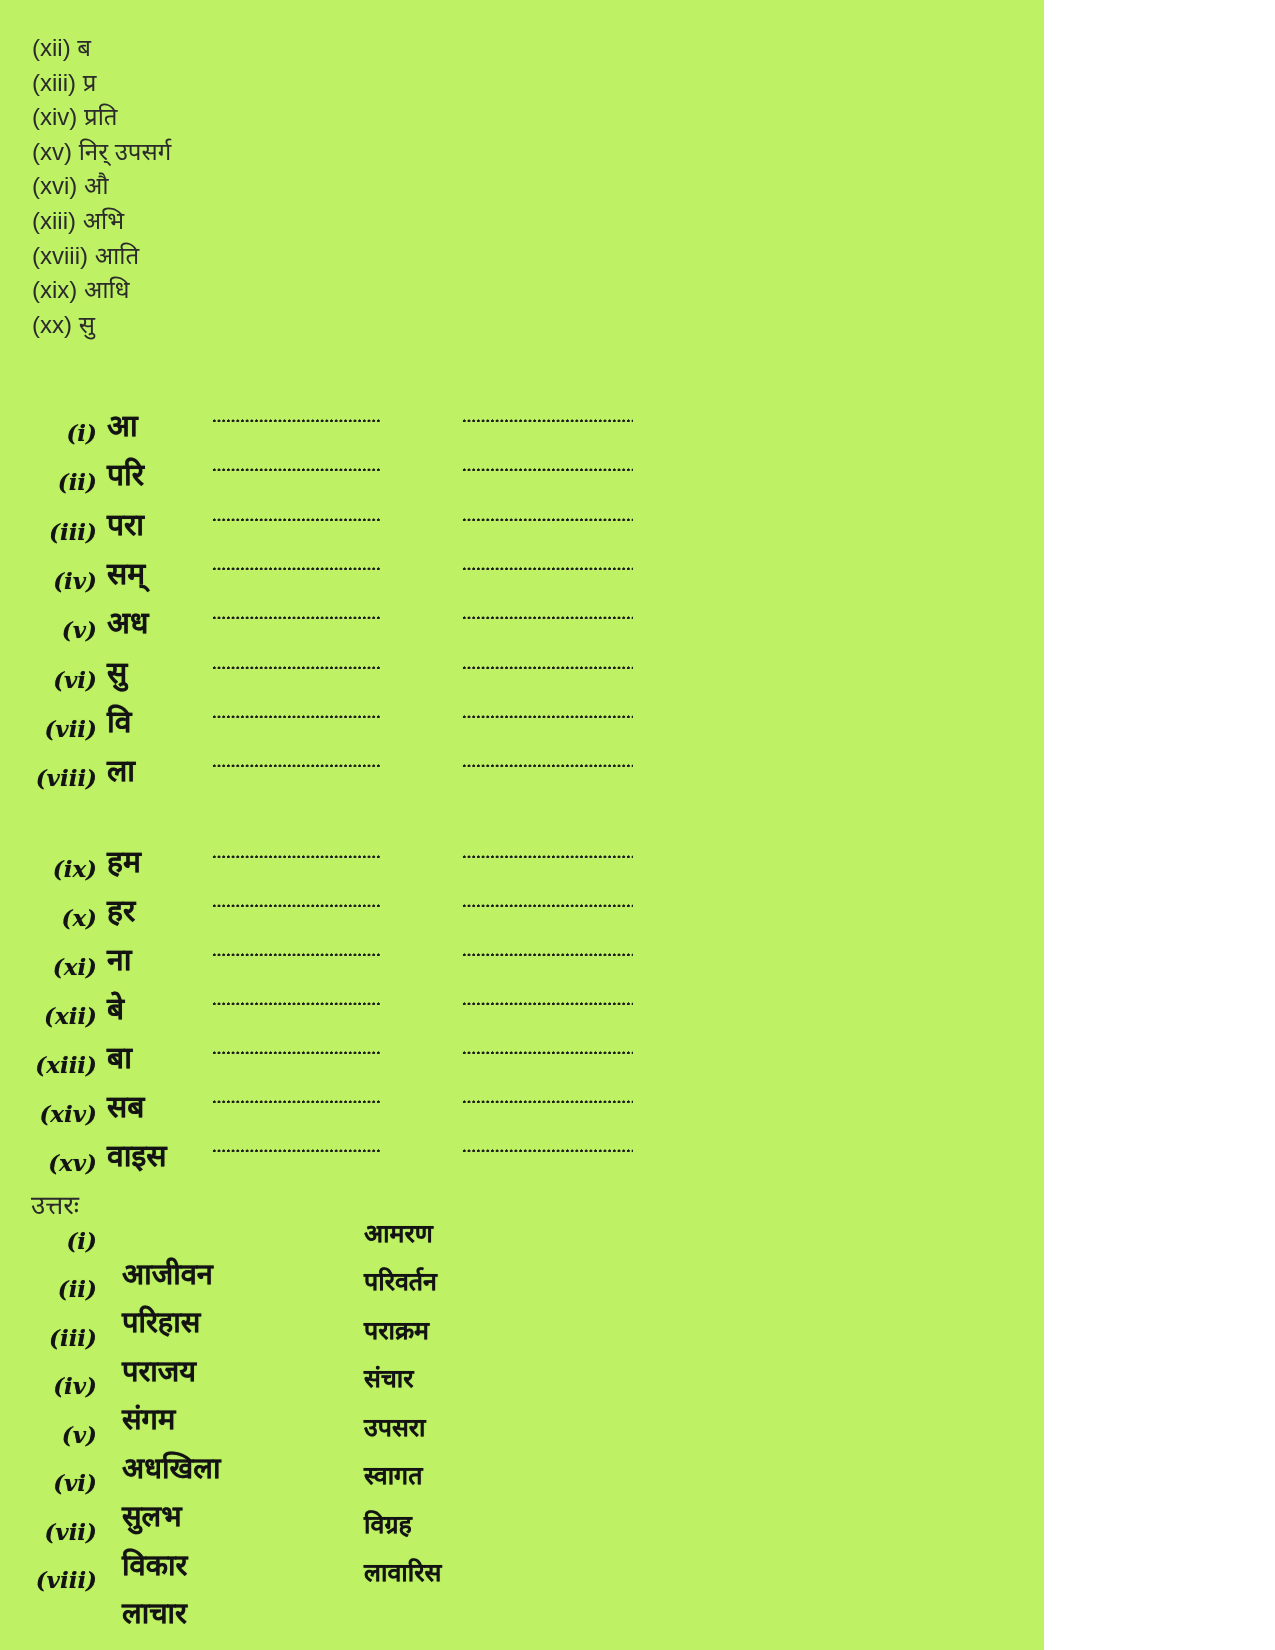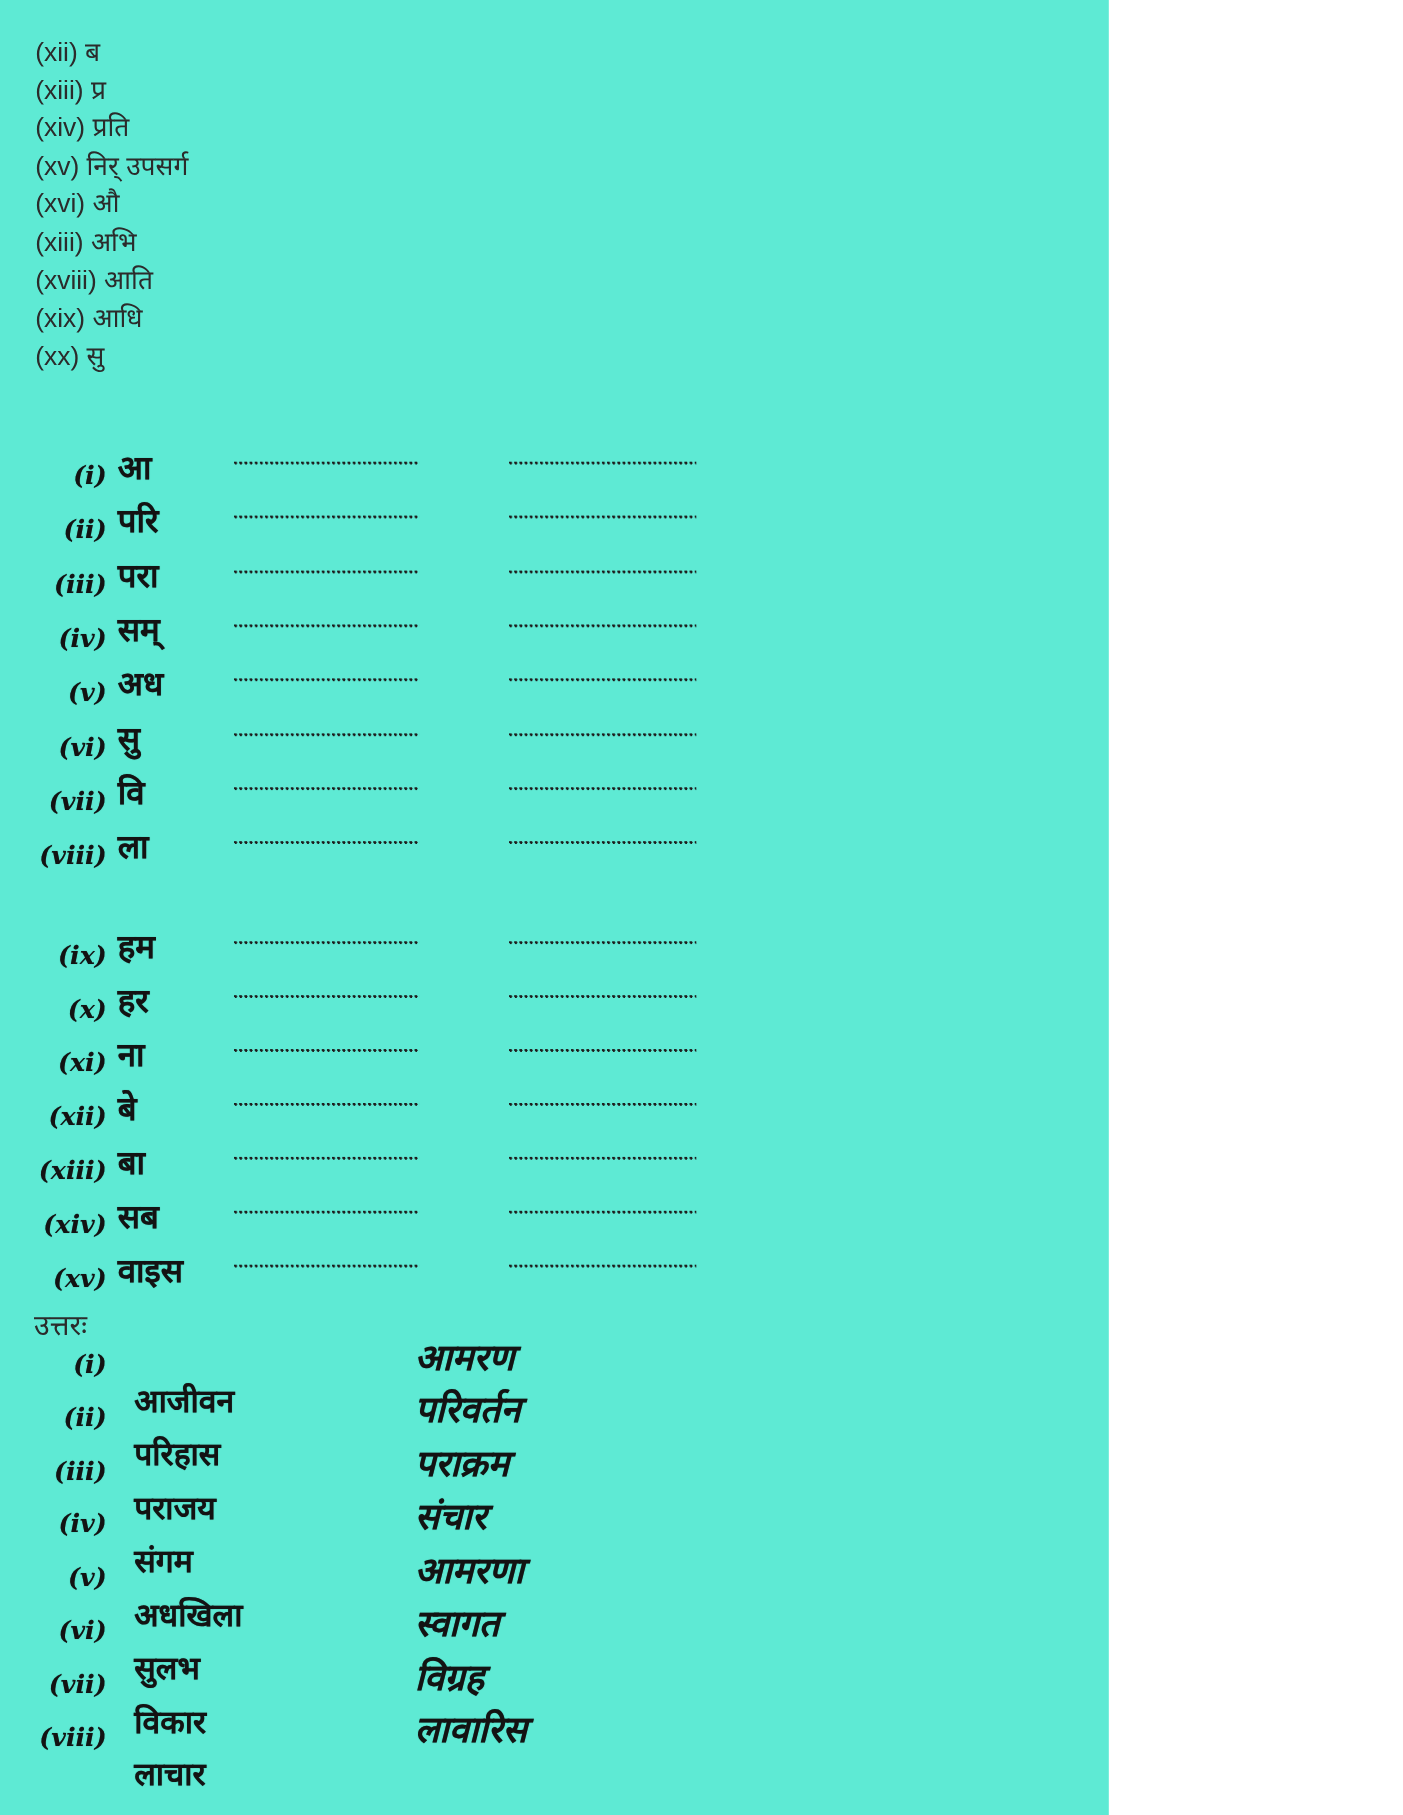--- a/index.html
+++ b/index.html
@@ -1,18 +1,18 @@
 <!DOCTYPE html>
 <html><head>
 <meta charset="utf-8">
 <style>
   html,body { margin:0; padding:0; background:#ffffff; }
   .page {
-    position:relative; width:1008px; height:1650px; background:#5eead4;
-    font-family:"Liberation Sans", sans-serif; color:#2b2b2b; overflow:hidden;
+    position:relative; width:1008px; height:1650px; background:#bef264;
+    font-family:"Liberation Sans", sans-serif; color:#2b2b2b; overflow:hidden;padding-left:36px;
   }
   
   .intro { position:absolute; left:32px; top:31px; font-size:24px; line-height:34.6px; color:#2b2b2b; }
   .intro-row { white-space:nowrap; }
   .heading { position:absolute; left:32px; top:356px; font-size:27px; line-height:40px; color:#2b2b2b; white-space:nowrap; }
   .answers-heading { position:absolute; left:31px; top:1186px; font-size:26px; color:#2b2b2b; }
   
   .scan { font-family:"DejaVu Serif", serif; color:#131313; text-shadow:0 0 0.7px rgba(10,10,10,0.55); }
   .xrow, .arow { position:absolute; left:0; width:1275px; height:44px; }
   .num {
@@ -21,21 +21,21 @@
   }
   .lbl { position:absolute; left:107px; top:0; font-size:30px; font-weight:700; line-height:36px; white-space:nowrap; }
   .dots {
     position:absolute; top:10px; height:6px;
     background-image:radial-gradient(circle at 2.2px 2.8px, #1d1d1d 1.25px, rgba(0,0,0,0) 1.5px);
     background-size:4.7px 6px; background-repeat:repeat-x;
   }
   .dots.c1 { left:212px; width:169px; }
   .dots.c2 { left:462px; width:171px; }
   .w1 { position:absolute; left:122px; top:0; font-size:29px; font-weight:700; line-height:36px; white-space:nowrap;margin-top:40px; }
-  .w2 { position:absolute; left:377px; top:0; font-size:33px; font-weight:700; line-height:36px; white-space:nowrap;font-style:italic; }
+  .w2 { position:absolute; left:364px; top:0; font-size:25px; font-weight:700; line-height:36px; white-space:nowrap; }
 </style>
 </head>
 <body>
 
 <div class="page">
 
   <div class="intro">
     <div class="intro-row"><span>(xii)</span> <span>ब</span></div>
     <div class="intro-row"><span>(xiii)</span> <span>प्र</span></div>
     <div class="intro-row"><span>(xiv)</span> <span>प्रति</span></div>
@@ -163,21 +163,21 @@
         <span class="w2">पराक्रम</span>
       </div>
     <div class="arow" style="top:1361px">
         <span class="num">(iv)</span>
         <span class="w1">संगम</span>
         <span class="w2">संचार</span>
       </div>
     <div class="arow" style="top:1410px">
         <span class="num">(v)</span>
         <span class="w1">अधखिला</span>
-        <span class="w2">आमरणा</span>
+        <span class="w2">उपसरा</span>
       </div>
     <div class="arow" style="top:1458px">
         <span class="num">(vi)</span>
         <span class="w1">सुलभ</span>
         <span class="w2">स्वागत</span>
       </div>
     <div class="arow" style="top:1507px">
         <span class="num">(vii)</span>
         <span class="w1">विकार</span>
         <span class="w2">विग्रह</span>

